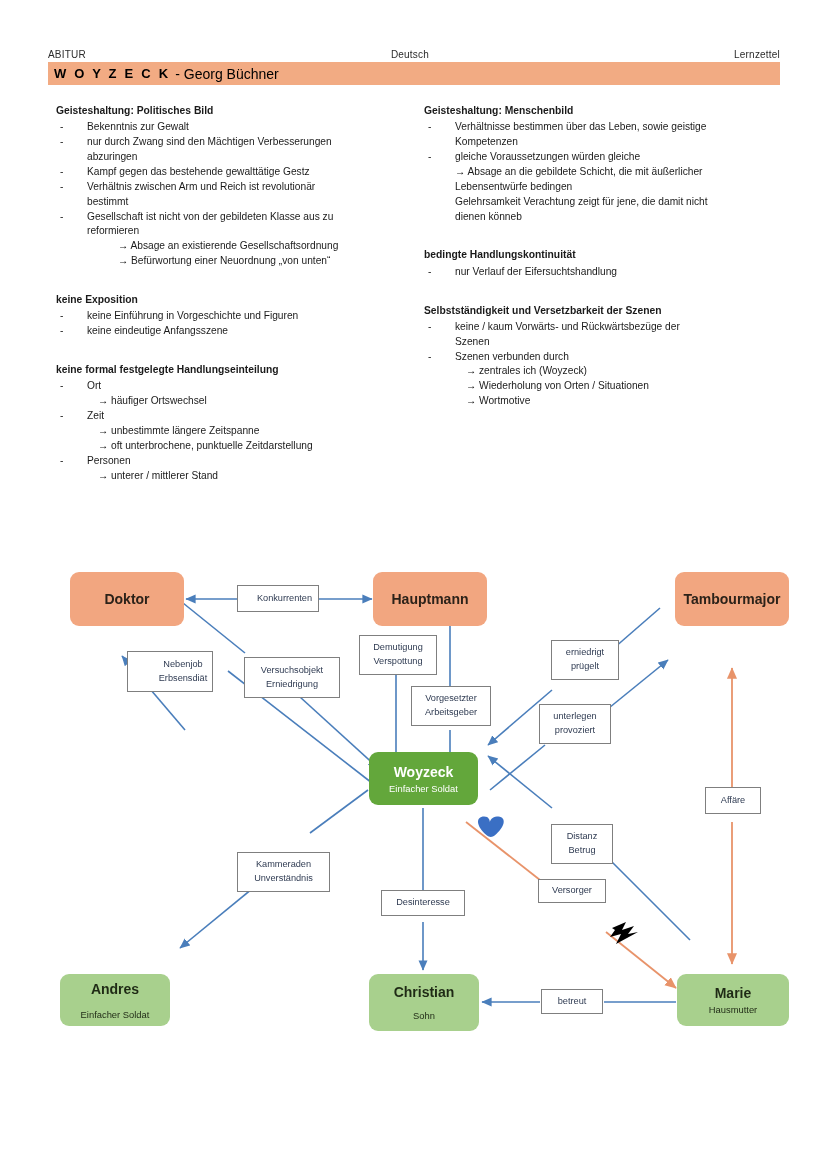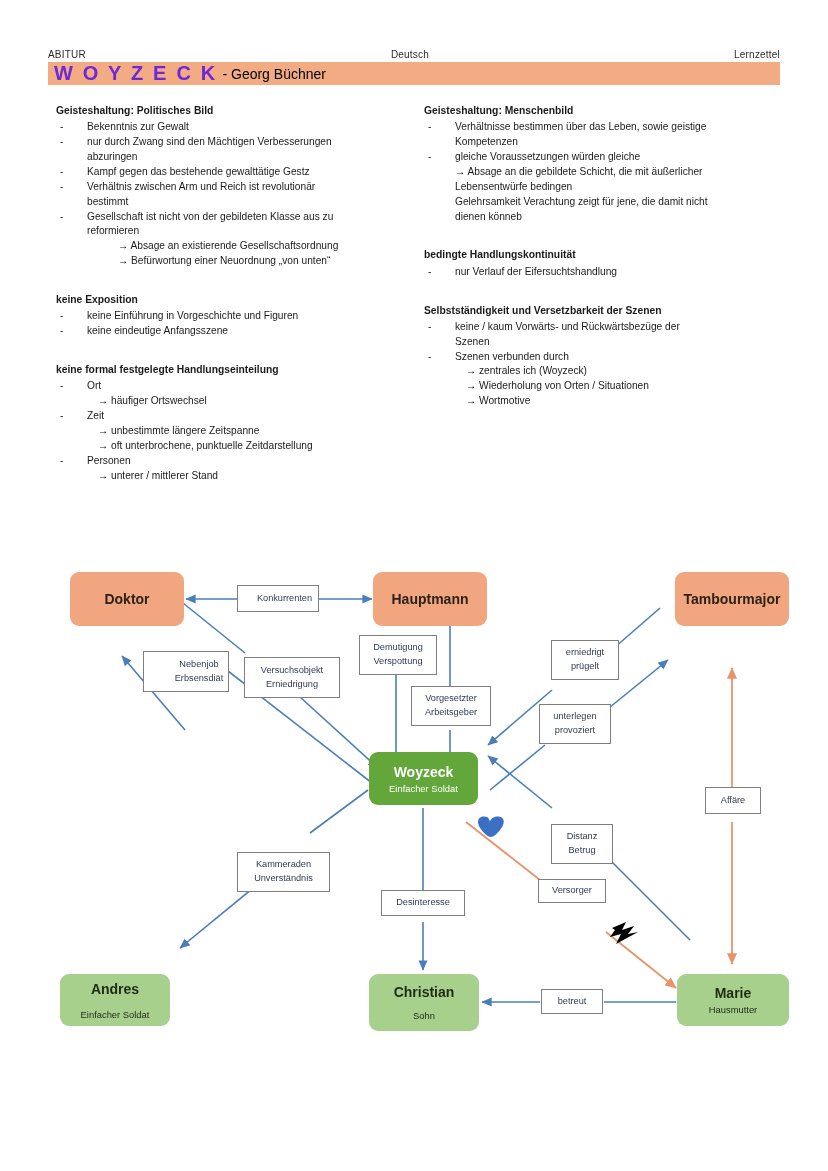--- a/index.html
+++ b/index.html
@@ -21,21 +21,21 @@
     display:flex; justify-content:space-between; align-items:flex-end;
     font-size:10px; color:#2b2b2b; letter-spacing:.2px;
   }
   .titlebar {
     position:absolute; left:48px; top:62px; width:732px; height:23px;
     background:#f2ab83;
     display:flex; align-items:center;
     padding-left:6px;
   }
   .titlebar .t1 {
-    font-size:20px; font-weight:bold; color:#6d28d9; letter-spacing:2.2px;
+    font-size:13px; font-weight:bold; color:#000000; letter-spacing:2.2px;
   }
   .titlebar .t2 { font-size:14px; color:#000; margin-left:5px; }
 
   
   .col { position:absolute; width:352px; }
   .col.left  { left:56px; top:104px; }
   .col.right { left:424px; top:104px; }
 
   .block { margin-bottom:14px; }
   .block h3 {
@@ -278,21 +278,21 @@
 
     <div class="node lgreen" style="left:677px; top:434px; width:112px; height:52px;">
       <span class="nm">Marie</span>
       <span class="rl">Hausmutter</span>
     </div>
 
     <div class="lbl" style="left:237px; top:45px; width:82px; height:27px;padding-left:17px;">
       <span>Konkurrenten</span>
     </div>
 
-    <div class="lbl" style="left:143px; top:111px; width:86px; height:41px;padding-left:30px;">
+    <div class="lbl" style="left:127px; top:111px; width:86px; height:41px;padding-left:30px;">
       <span>Nebenjob</span>
       <span>Erbsensdiät</span>
     </div>
 
     <div class="lbl" style="left:244px; top:117px; width:96px; height:41px;">
       <span>Versuchsobjekt</span>
       <span>Erniedrigung</span>
     </div>
 
     <div class="lbl" style="left:359px; top:95px; width:78px; height:40px;">

